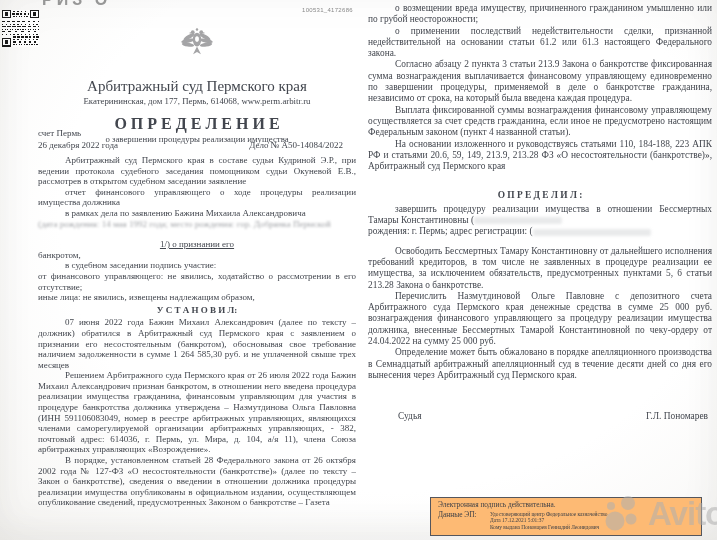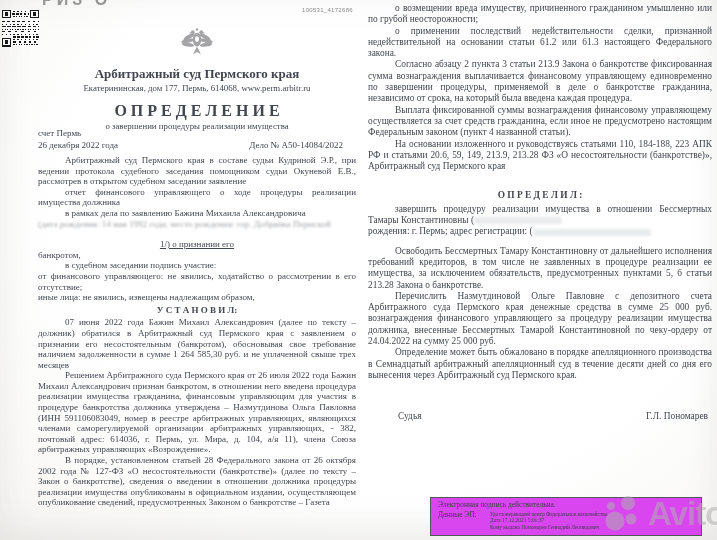--- a/index.html
+++ b/index.html
@@ -20,21 +20,21 @@
     font-size:16px;font-weight:bold;color:#9a9a9a;letter-spacing:4px;
   }
   .doc-number{
     left:302px;top:7px;font-family:"Liberation Sans",sans-serif;
     font-size:6px;color:#8a8a8a;letter-spacing:.3px;
   }
   .qr{left:2px;top:8px;width:37px;height:40px;filter:blur(.3px);}
   
   .header{left:38px;top:26px;width:318px;text-align:center;}
   .eagle{width:34px;height:34px;opacity:.8;filter:blur(.35px);}
-  .court-name{font-size:13px;margin-top:2px;font-weight:bold;}
+  .court-name{font-size:15px;margin-top:14px;}
   .court-address{font-size:8.8px;margin-top:1px;}
   .doc-title{font-size:16px;font-weight:bold;margin-top:9px;}
   .doc-subtitle{font-size:8.8px;margin-top:1px;}
   
   .meta{left:38px;top:127px;width:305px;font-size:9px;line-height:12px;}
   .meta-row{display:flex;justify-content:space-between;}
   
   .col-left{left:38px;top:155px;width:318px;font-size:9px;line-height:10.6px;text-align:justify;}
   .col-right{left:368px;top:3px;width:344px;font-size:9.4px;line-height:11.3px;text-align:justify;}
   .para{text-indent:27px;}
@@ -46,21 +46,21 @@
   .redacted{
     display:inline-block;height:7px;border-radius:2px;vertical-align:middle;
     background:rgba(120,122,132,.16);filter:blur(1.5px);
   }
   .judge-row{display:flex;justify-content:space-between;margin-top:30px;text-indent:0;}
   .judge-row .label{margin-left:30px;}
   .judge-row .name{margin-right:4px;}
   
   .sig-box{
     left:430px;top:497px;width:272px;height:39px;z-index:2;
-    border:1px solid #55565c;background:#d946ef;padding:3px 7px;box-sizing:border-box;
+    border:1px solid #55565c;background:#fdba74;padding:3px 7px;box-sizing:border-box;
     font-size:7.4px;line-height:8.5px;color:#3c3f46;
   }
   .sig-row{display:flex;margin-top:1px;}
   .sig-label{width:52px;flex:none;}
   .sig-details{font-size:5.4px;line-height:6.6px;}
   
   .avito{
     left:604px;top:494px;z-index:5;display:flex;align-items:center;
     color:rgba(175,175,175,.55);pointer-events:none;
   }

